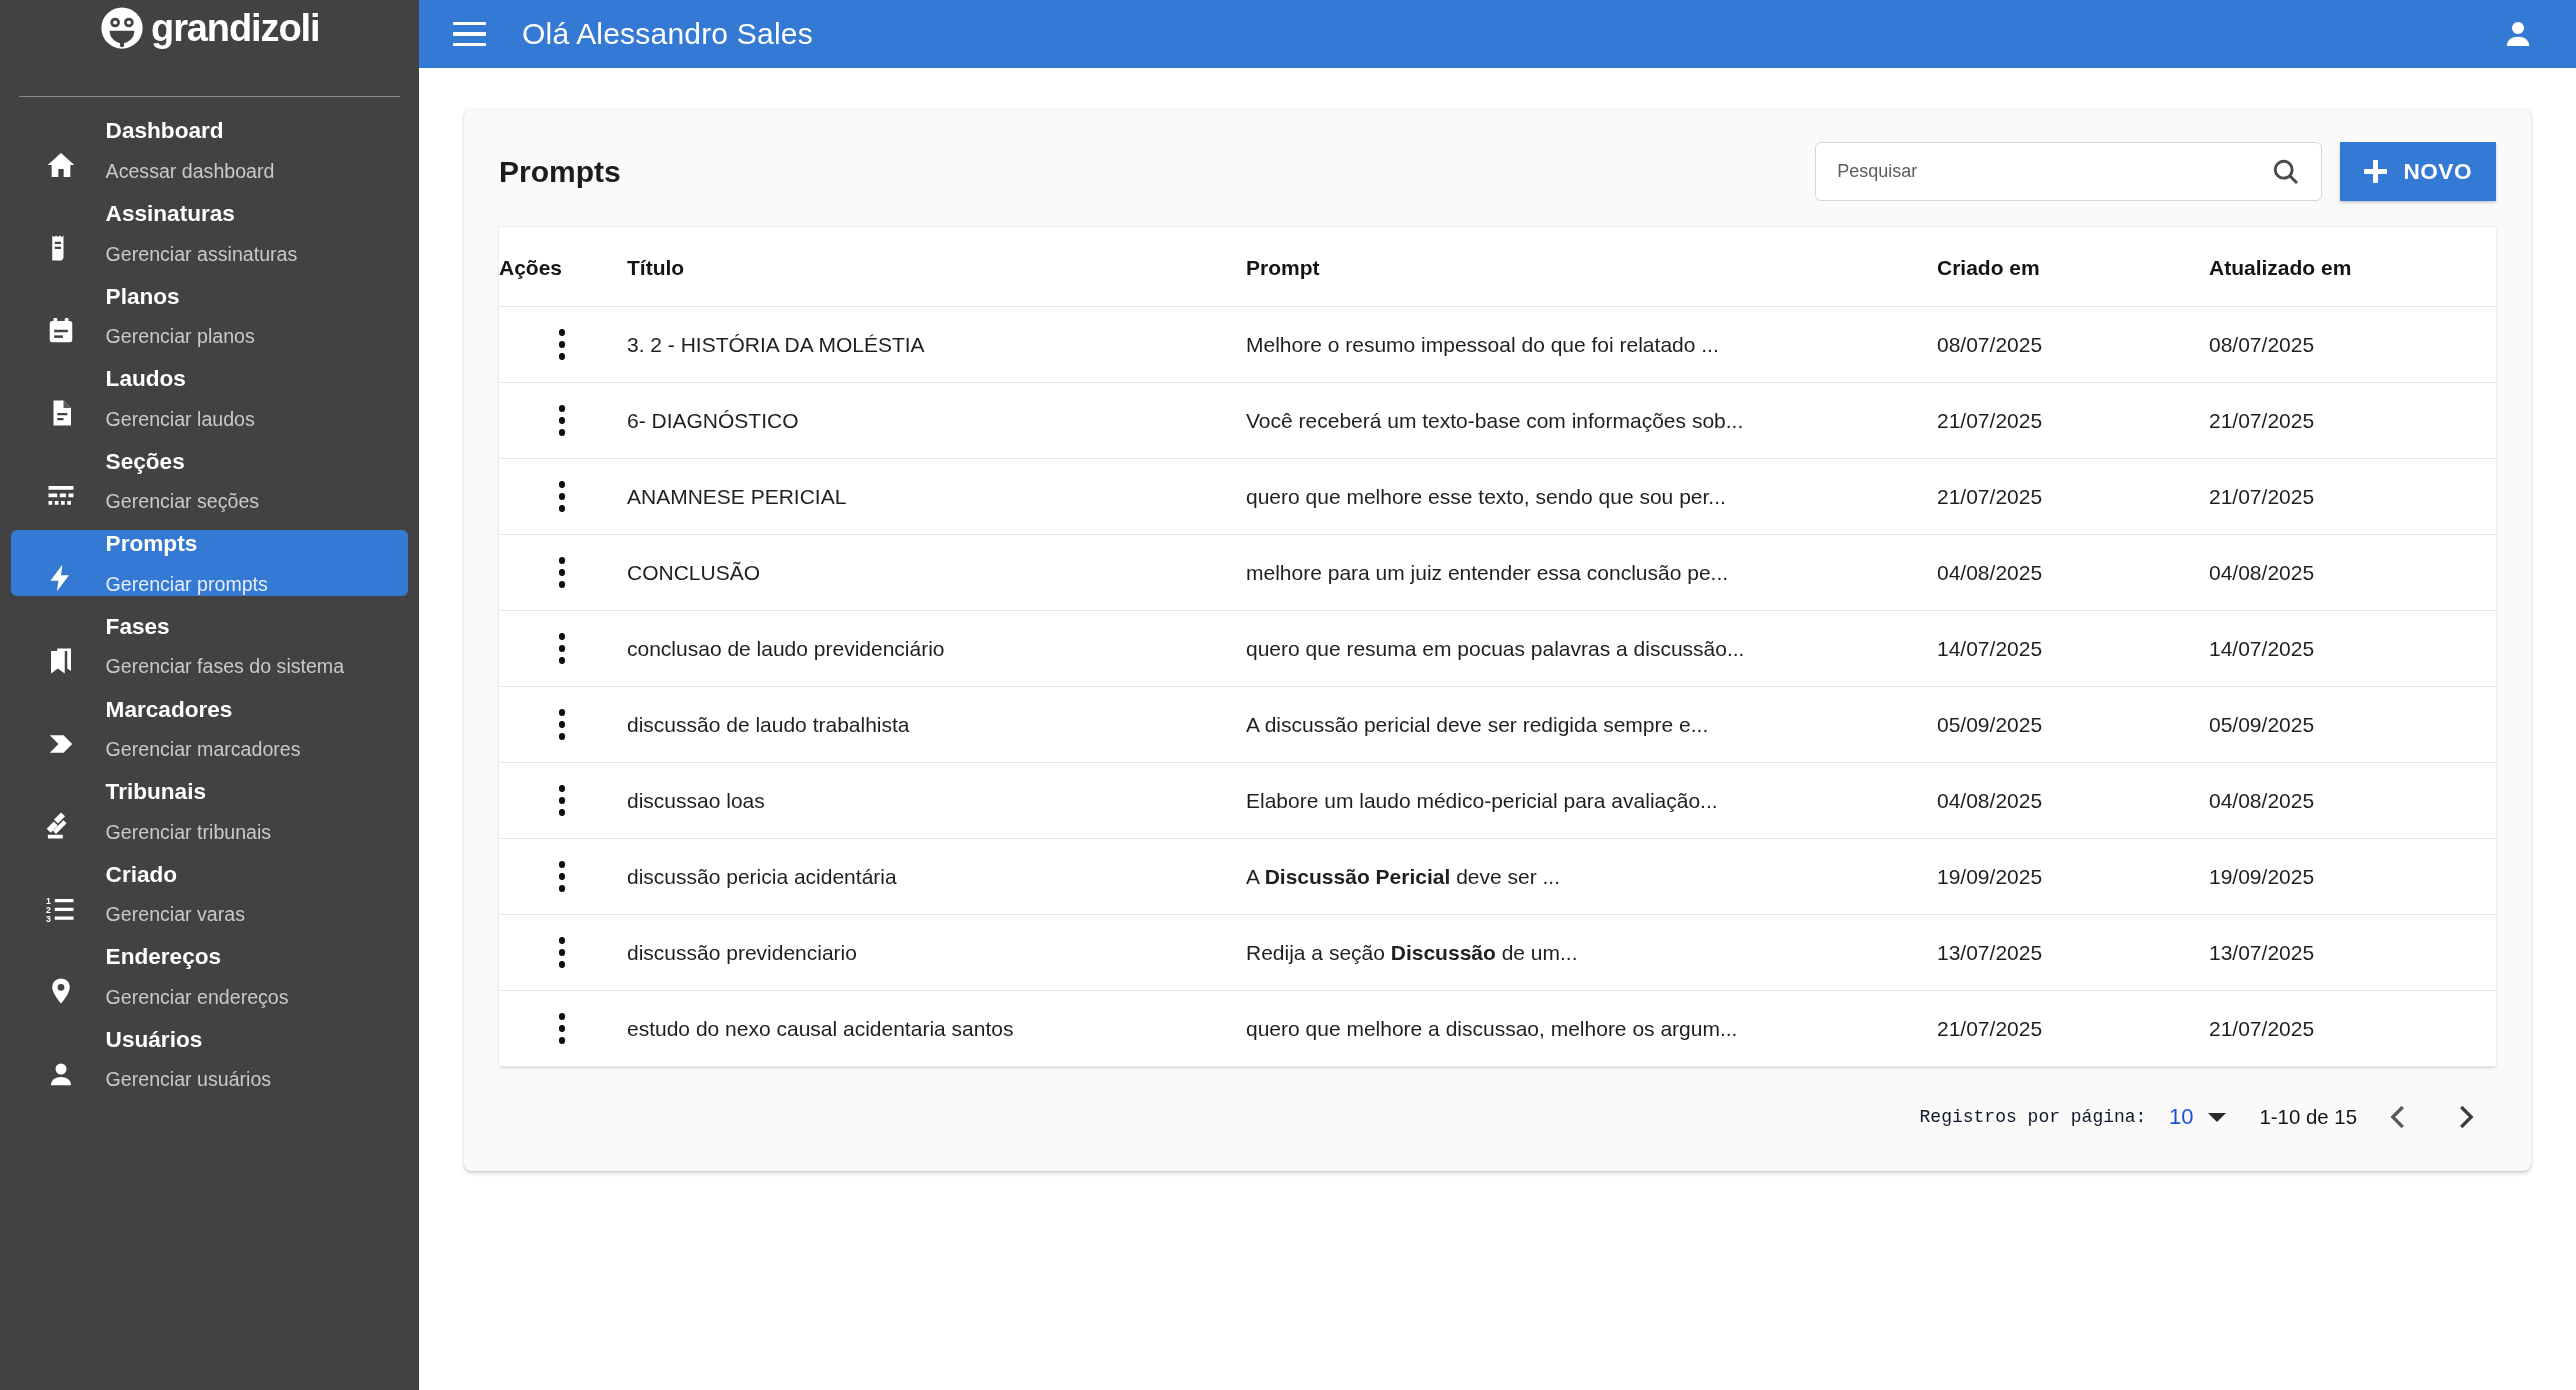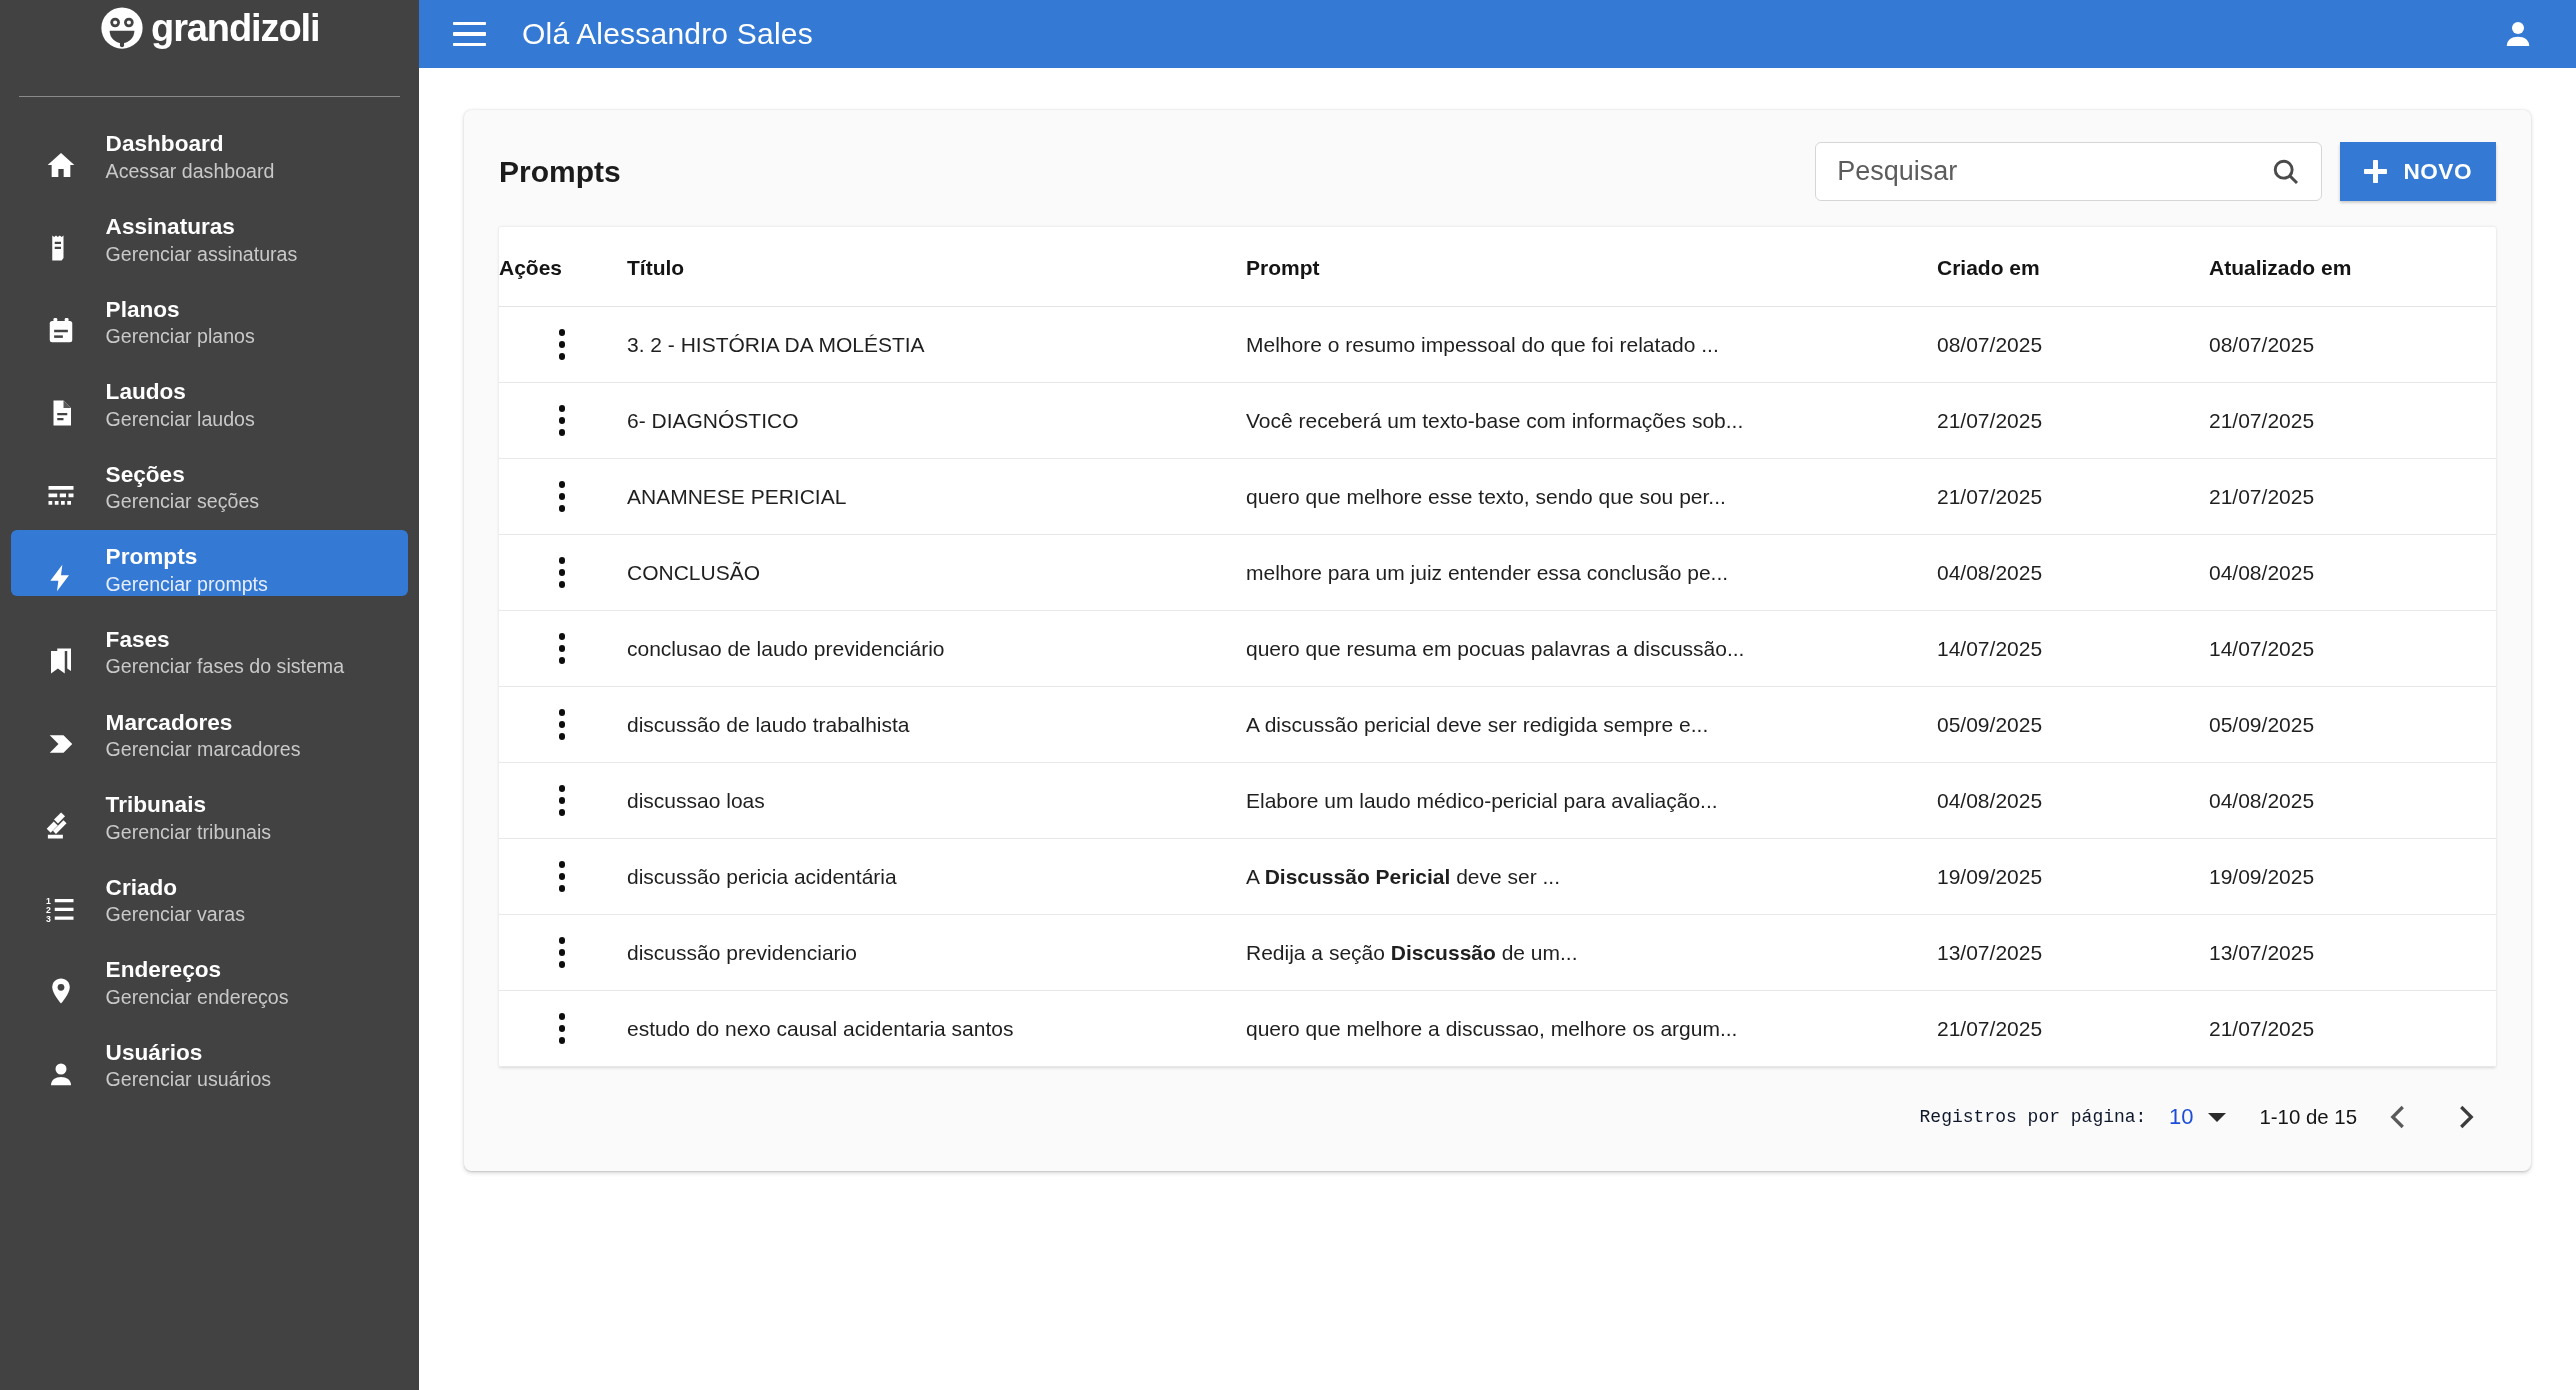--- a/index.html
+++ b/index.html
@@ -44,21 +44,21 @@
     width: 36px; min-width: 36px; height: 36px;
     display: flex; align-items: center; justify-content: center;
     margin-right: 27px;
   }
   .nav-icon svg { fill: #ffffff; }
   .nav-text { display: flex; flex-direction: column; justify-content: center; }
   .nav-title {
     color: #ffffff; font-size: 22.6px; font-weight: 700; line-height: 1.22;
   }
   .nav-sub {
-    color: #c9c9c9; font-size: 19.6px; font-weight: 400; line-height: 1.25; margin-top: 1px;
+    color: #c9c9c9; font-size: 19.6px; font-weight: 400; line-height: 1.25; margin-top: 14px;
   }
   .nav-item.active .nav-sub { color: #e6eefb; }
 
   
   .main { flex: 1; height: 1391px; display: flex; flex-direction: column; background: #ffffff; }
   .topbar {
     height: 68px; min-height: 68px; background: #3479d4;
     display: flex; align-items: center; padding: 0 21px 0 34px;
   }
   .hamburger { width: 39px; height: 39px; display: flex; flex-direction: column; justify-content: center; gap: 6.8px; cursor: pointer; }
@@ -85,21 +85,21 @@
   }
   .card-title { font-size: 30px; font-weight: 700; color: #1c1c1c; }
   .header-spacer { flex: 1; }
   .search-box {
     width: 507px; height: 59px; background: #ffffff;
     border: 1.5px solid #d6d6d6; border-radius: 6px;
     display: flex; align-items: center; padding: 0 19.6px 0 21px;
   }
   .search-input {
     flex: 1; border: none; outline: none; background: transparent;
-    font-family: "Liberation Sans", sans-serif; font-size: 27px; color: #6d28d9;
+    font-family: "Liberation Sans", sans-serif; font-size: 18px; color: #6d28d9;
   }
   .search-input::placeholder { color: #5c5c5c; }
   .search-icon { width: 32px; height: 32px; display:flex; align-items:center; justify-content:center; cursor:pointer;}
   .search-icon svg { stroke: #4a4a4a; fill: none; stroke-width: 2.4; }
   .new-btn {
     margin-left: 18px; height: 59px; min-width: 148px;
     background: #3479d4; color: #ffffff; border: none; border-radius: 0;
     display: flex; align-items: center; justify-content: center; gap: 16.6px;
     font-family: "Liberation Sans", sans-serif;
     font-size: 22.6px; font-weight: 700; letter-spacing: 0.5px; cursor: pointer;

